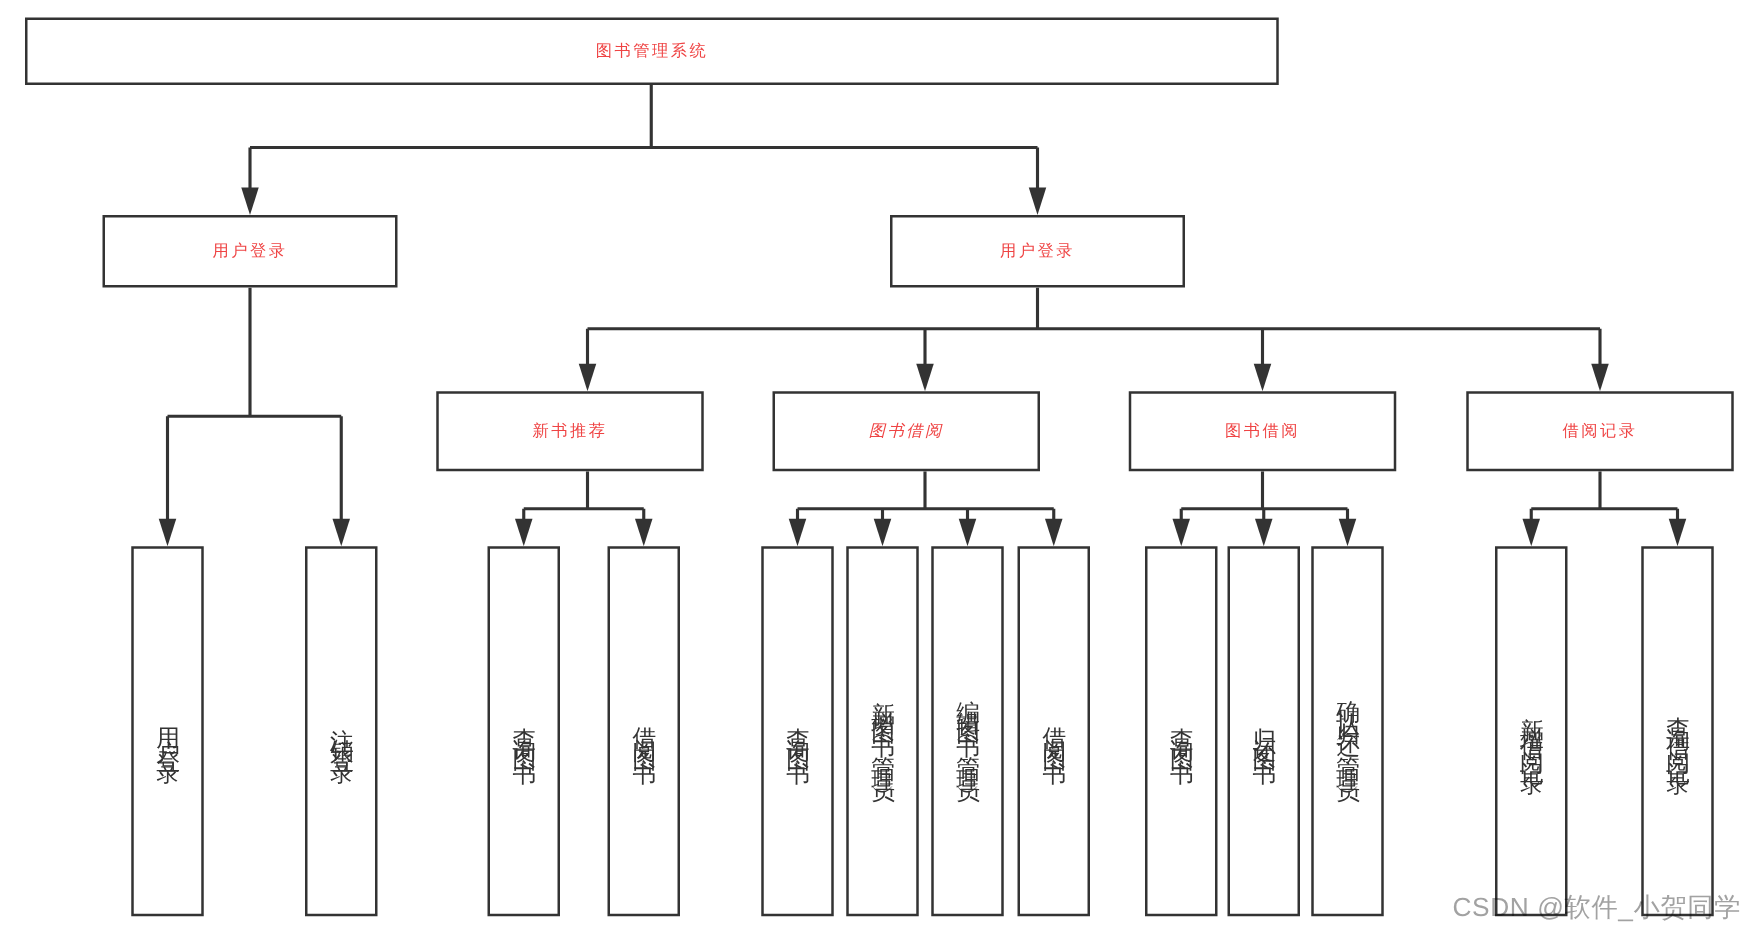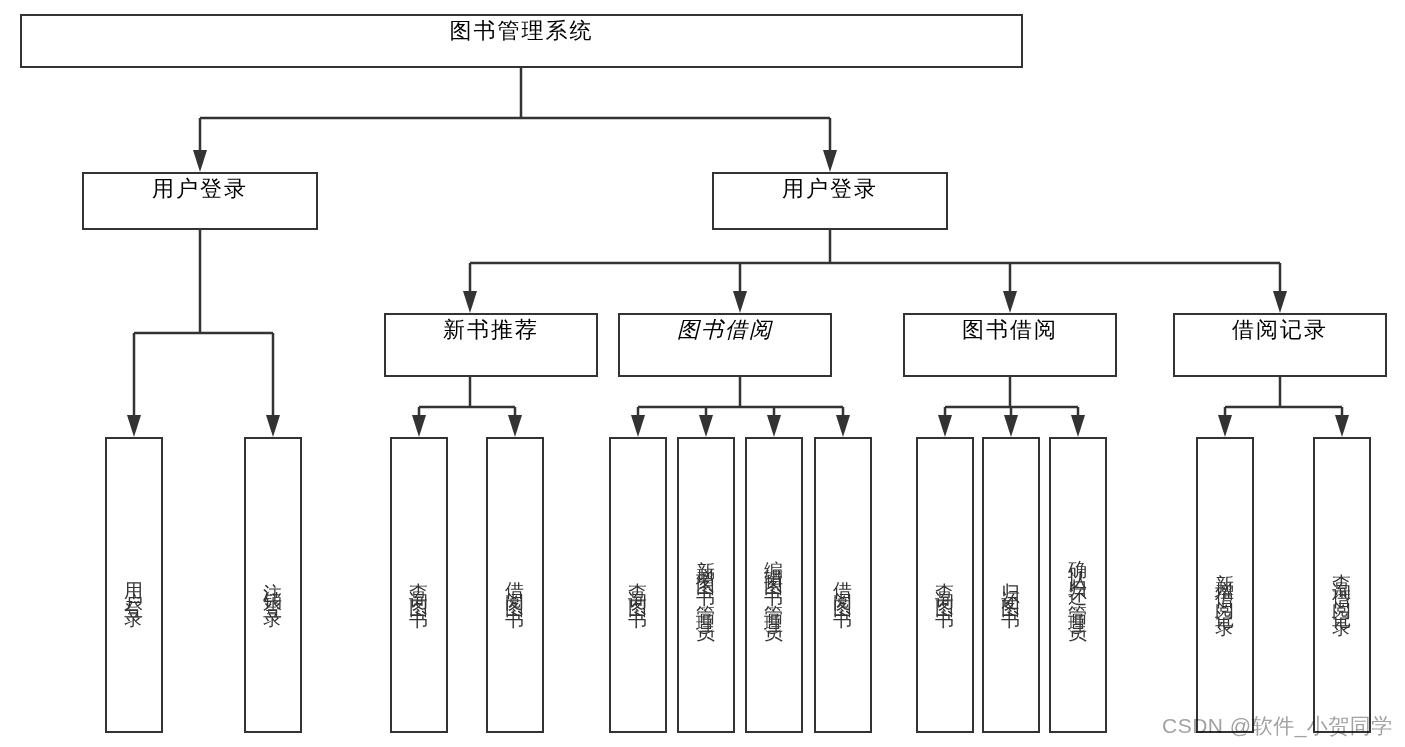--- a/index.html
+++ b/index.html
@@ -20,23 +20,24 @@
     left: 0;
     top: 0;
     z-index: 1;
   }
   .node {
     position: absolute;
     box-sizing: border-box;
     border: 2.5px solid #333333;
     background: #ffffff;
     display: flex;
+    align-items: center;
     justify-content: center;
-    font-size: 22px;
-    color: #000000;
+    font-size: 13px;
+    color: #ef4444;
     letter-spacing: 2px;
     z-index: 2;
     white-space: nowrap;
   }
   .vnode {
     position: absolute;
     box-sizing: border-box;
     border: 2.5px solid #333333;
     background: #ffffff;
     display: flex;
@@ -138,21 +139,21 @@
     <span>图书管理系统</span>
   </div>
 
   <div class="node" style="left:82px; top:172px; width:236px; height:58px;">
     <span>用户登录</span>
   </div>
   <div class="node" style="left:712px; top:172px; width:236px; height:58px;">
     <span>用户登录</span>
   </div>
 
-  <div class="node" style="left:384px; top:313px; width:214px; height:64px;">
+  <div class="node" style="left:349px; top:313px; width:214px; height:64px;">
     <span>新书推荐</span>
   </div>
   <div class="node" style="left:618px; top:313px; width:214px; height:64px;font-style:italic;">
     <span>图书借阅</span>
   </div>
   <div class="node" style="left:903px; top:313px; width:214px; height:64px;">
     <span>图书借阅</span>
   </div>
   <div class="node" style="left:1173px; top:313px; width:214px; height:64px;">
     <span>借阅记录</span>

